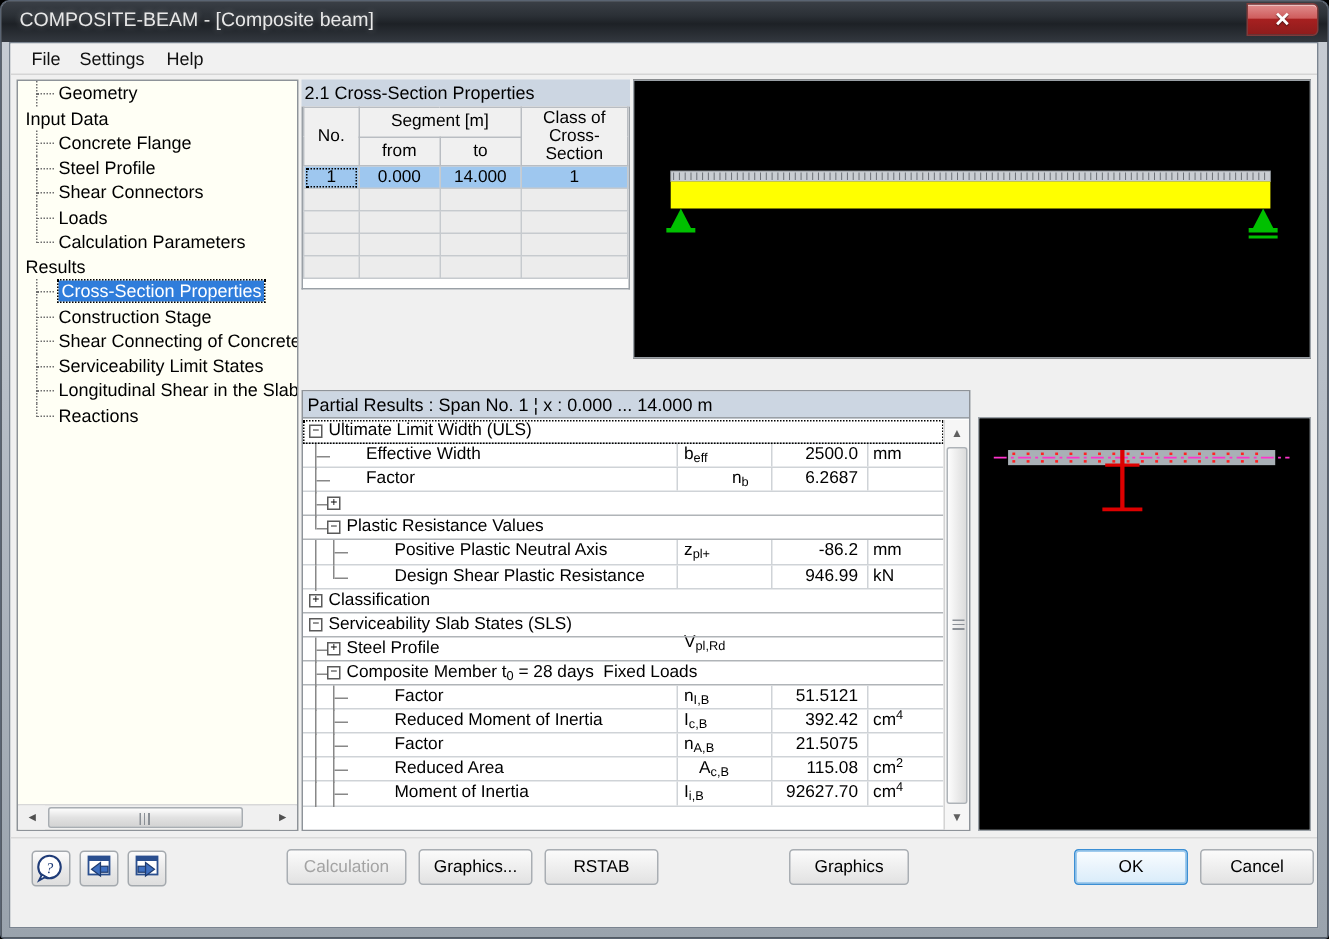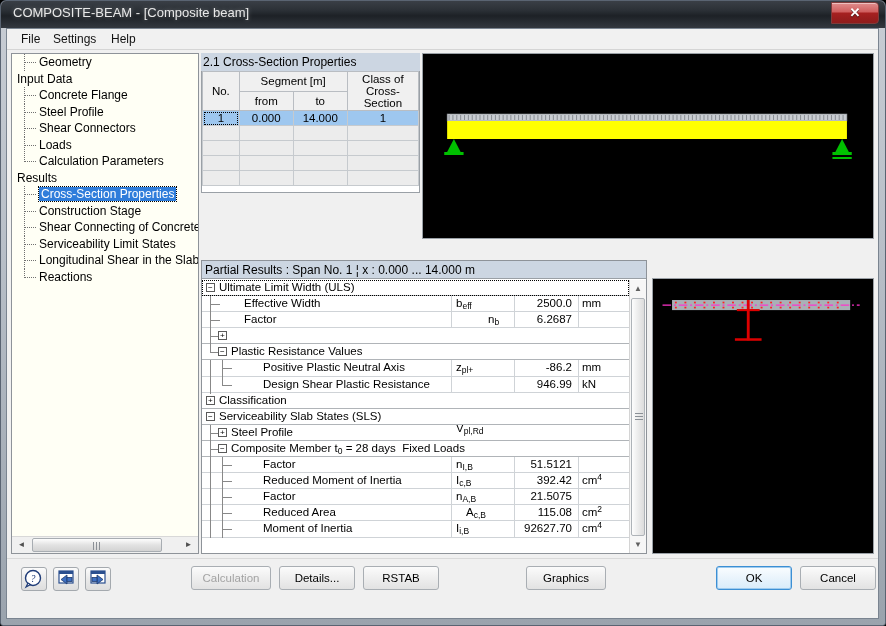--- a/index.html
+++ b/index.html
@@ -673,21 +673,21 @@
       <div class="tool-btn" style="left:78px">
         <svg width="24" height="22" viewBox="0 0 24 22">
           <rect x="5" y="3" width="14" height="12" fill="#ffffff" stroke="#2a4f8f" stroke-width="1.2"></rect>
           <rect x="5" y="3" width="14" height="3" fill="#2a4f8f"></rect>
           <path d="M11 7 L17 11.5 L11 16 Z" fill="#3e6fc0" stroke="#1d3a6e" stroke-width="0.8"></path>
           <rect x="6" y="9.5" width="5" height="4" fill="#3e6fc0" stroke="#1d3a6e" stroke-width="0.8"></rect>
         </svg>
       </div>
 
       <div class="dlg-btn disabled" style="left:184px; width:80px">Calculation</div>
-      <div class="dlg-btn" style="left:272px; width:76px">Details...</div>
+      <div class="dlg-btn" style="left:272px; width:76px">Graphics...</div>
       <div class="dlg-btn" style="left:356px; width:76px">RSTAB</div>
       <div class="dlg-btn" style="left:519px; width:80px">Graphics</div>
       <div class="dlg-btn default" style="left:709px; width:76px">OK</div>
       <div class="dlg-btn" style="left:793px; width:76px">Cancel</div>
     </div>
 
   </div>
 </div>
 
 </body></html>

